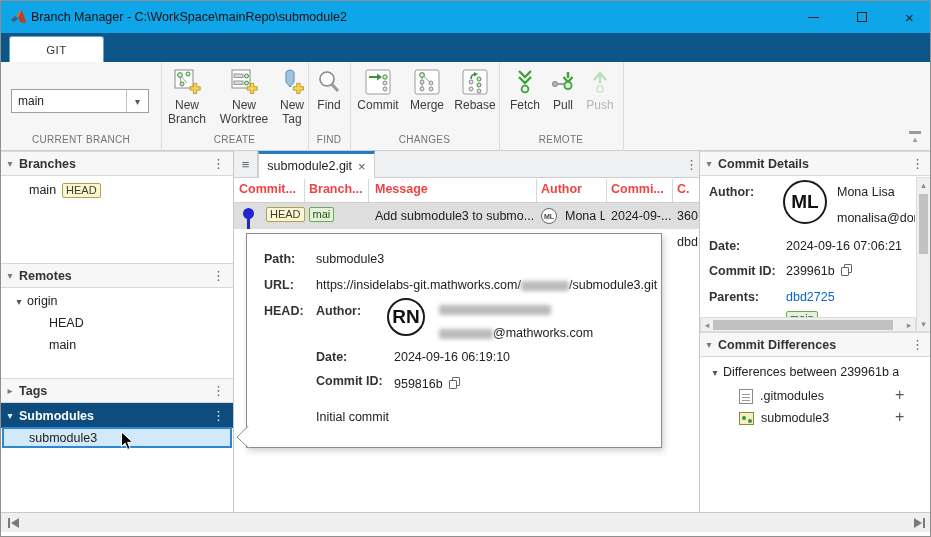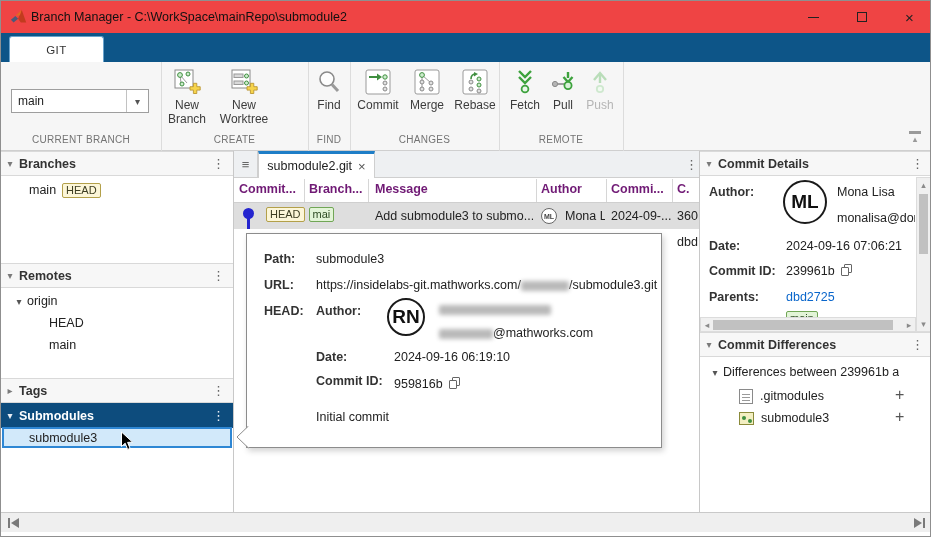--- a/index.html
+++ b/index.html
@@ -2,21 +2,21 @@
 <html><head>
 <meta charset="utf-8">
 <style>
   * { box-sizing: border-box; margin: 0; padding: 0; }
   body { font-family: "Liberation Sans", "DejaVu Sans", sans-serif; background:#e8e8e8; }
   #app { position:relative; width:931px; height:537px; background:#fff; overflow:hidden;
          border:1px solid #8f8f8f; font-size:12.5px; color:#222; }
   .abs { position:absolute; }
 
   
-  .titlebar { left:0; top:0; width:100%; height:32px; background:#ef4444; }
+  .titlebar { left:0; top:0; width:100%; height:32px; background:#0ea5e9; }
   .title-text { left:30px; top:9px; font-size:12.5px; color:#111; }
   .win-btn { top:0; width:45px; height:32px; display:flex; align-items:center; justify-content:center; color:#222; }
   .min-glyph { width:11px; height:1px; background:#222; display:inline-block; }
   .max-glyph { width:10px; height:10px; border:1px solid #222; display:inline-block; }
   .close-glyph { font-size:15px; line-height:15px; }
 
   
   .tabband { left:0; top:32px; width:100%; height:29px; background:#0d5588; }
   .git-tab { left:8px; top:3px; width:95px; height:26px; background:#fff; border:1px solid #6aa3cc; border-bottom:none;
              border-radius:3px 3px 0 0; display:flex; align-items:center; justify-content:center;
@@ -62,21 +62,21 @@
   
   .ctabbar { left:233px; top:150px; width:465px; height:27px; background:#eef0f2; border-bottom:1px solid #cfcfcf; }
   .hamb-cell { left:233px; top:150px; width:24px; height:27px; border-right:1px solid #cfcfcf; display:flex;
                align-items:center; justify-content:center; color:#666; font-size:13px; }
   .ctab { left:257px; top:150px; width:117px; height:27px; background:#fff; border-left:1px solid #cfcfcf;
           border-right:1px solid #cfcfcf; border-top:3px solid #1f7ec7; display:flex; align-items:center;
           justify-content:center; gap:6px; color:#222; }
   .ctab .x { color:#555; font-size:13px; }
   .ckebab { left:684px; top:156px; color:#666; font-size:13px; }
   .thead { left:233px; top:177px; width:465px; height:25px; background:#fff; border-bottom:1px solid #cfcfcf; }
-  .th { position:absolute; top:181px; font-weight:700; color:#701a75; }
+  .th { position:absolute; top:181px; font-weight:700; color:#ef4444; }
   .thsep { position:absolute; top:178px; width:1px; height:23px; background:#d6d6d6; }
   .trow1 { left:233px; top:202px; width:465px; height:26px; background:#dedede; }
   .trow2 { left:233px; top:228px; width:465px; height:26px; background:#fff; }
   .graph-dot { left:242px; top:207px; width:11px; height:11px; border-radius:50%; background:#2424cf; }
   .graph-line { left:246px; top:215px; width:3px; height:39px; background:#2424cf; }
   .cell { position:absolute; white-space:nowrap; overflow:hidden; }
   .mini-avatar { position:absolute; width:16px; height:16px; border:1.5px solid #666; border-radius:50%;
                  display:flex; align-items:center; justify-content:center; font-size:7px; font-weight:700; color:#444; background:#fff; }
 
   
@@ -172,20 +172,29 @@
       <svg width="28" height="28" viewBox="0 0 28 28">
         <rect x="2" y="2" width="18" height="18" fill="#fff" stroke="#8a8a8a"></rect>
         <rect x="4" y="6" width="9" height="3.5" fill="#d9d9d9" stroke="#9a9a9a"></rect>
         <rect x="4" y="13" width="9" height="3.5" fill="#d9d9d9" stroke="#9a9a9a"></rect>
         <circle cx="16.5" cy="8" r="2" fill="#cdeccd" stroke="#3f8f3f"></circle>
         <circle cx="16.5" cy="15" r="2" fill="#cdeccd" stroke="#3f8f3f"></circle>
         <path d="M17 19 h4 v-4 h4 v4 h4 v4 h-4 v4 h-4 v-4 h-4 z" transform="scale(0.85) translate(3,3)" fill="#f6d44c" stroke="#b8922c"></path>
       </svg>
     </span>
     <span class="lbl">New Worktree</span>
+  </div>
+  <div class="abs tbtn" style="left:274px;width:34px">
+    <span class="ic">
+      <svg width="28" height="28" viewBox="0 0 28 28">
+        <path d="M8 4 q4 -4 8 0 l0 10 l-4 5 l-4 -5 z" fill="#9ec4e0" stroke="#5f8cb0"></path>
+        <path d="M14 19 h4 v-4 h4 v4 h4 v4 h-4 v4 h-4 v-4 h-4 z" transform="scale(0.85) translate(4,3)" fill="#f6d44c" stroke="#b8922c"></path>
+      </svg>
+    </span>
+    <span class="lbl">New Tag</span>
   </div>
   <div class="abs tgroup-caption" style="left:160px;width:147px">CREATE</div>
   <div class="abs tsep" style="left:307px"></div>
 
   <div class="abs tbtn" style="left:307px;width:42px">
     <span class="ic">
       <svg width="26" height="26" viewBox="0 0 26 26">
         <circle cx="11" cy="10" r="7" fill="#fdfdfd" stroke="#8a8a8a" stroke-width="1.6"></circle>
         <line x1="16" y1="15.5" x2="22" y2="22" stroke="#9a9a9a" stroke-width="3"></line>
       </svg>

